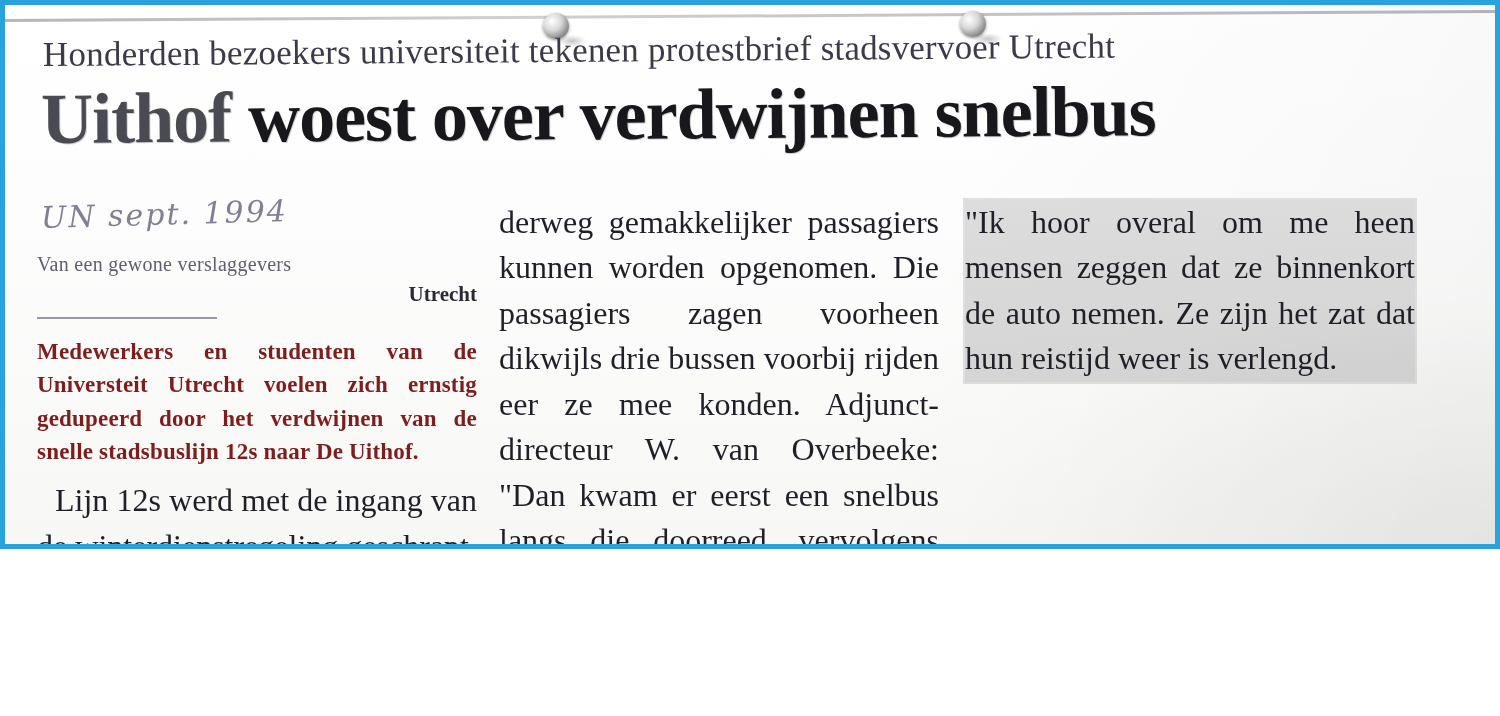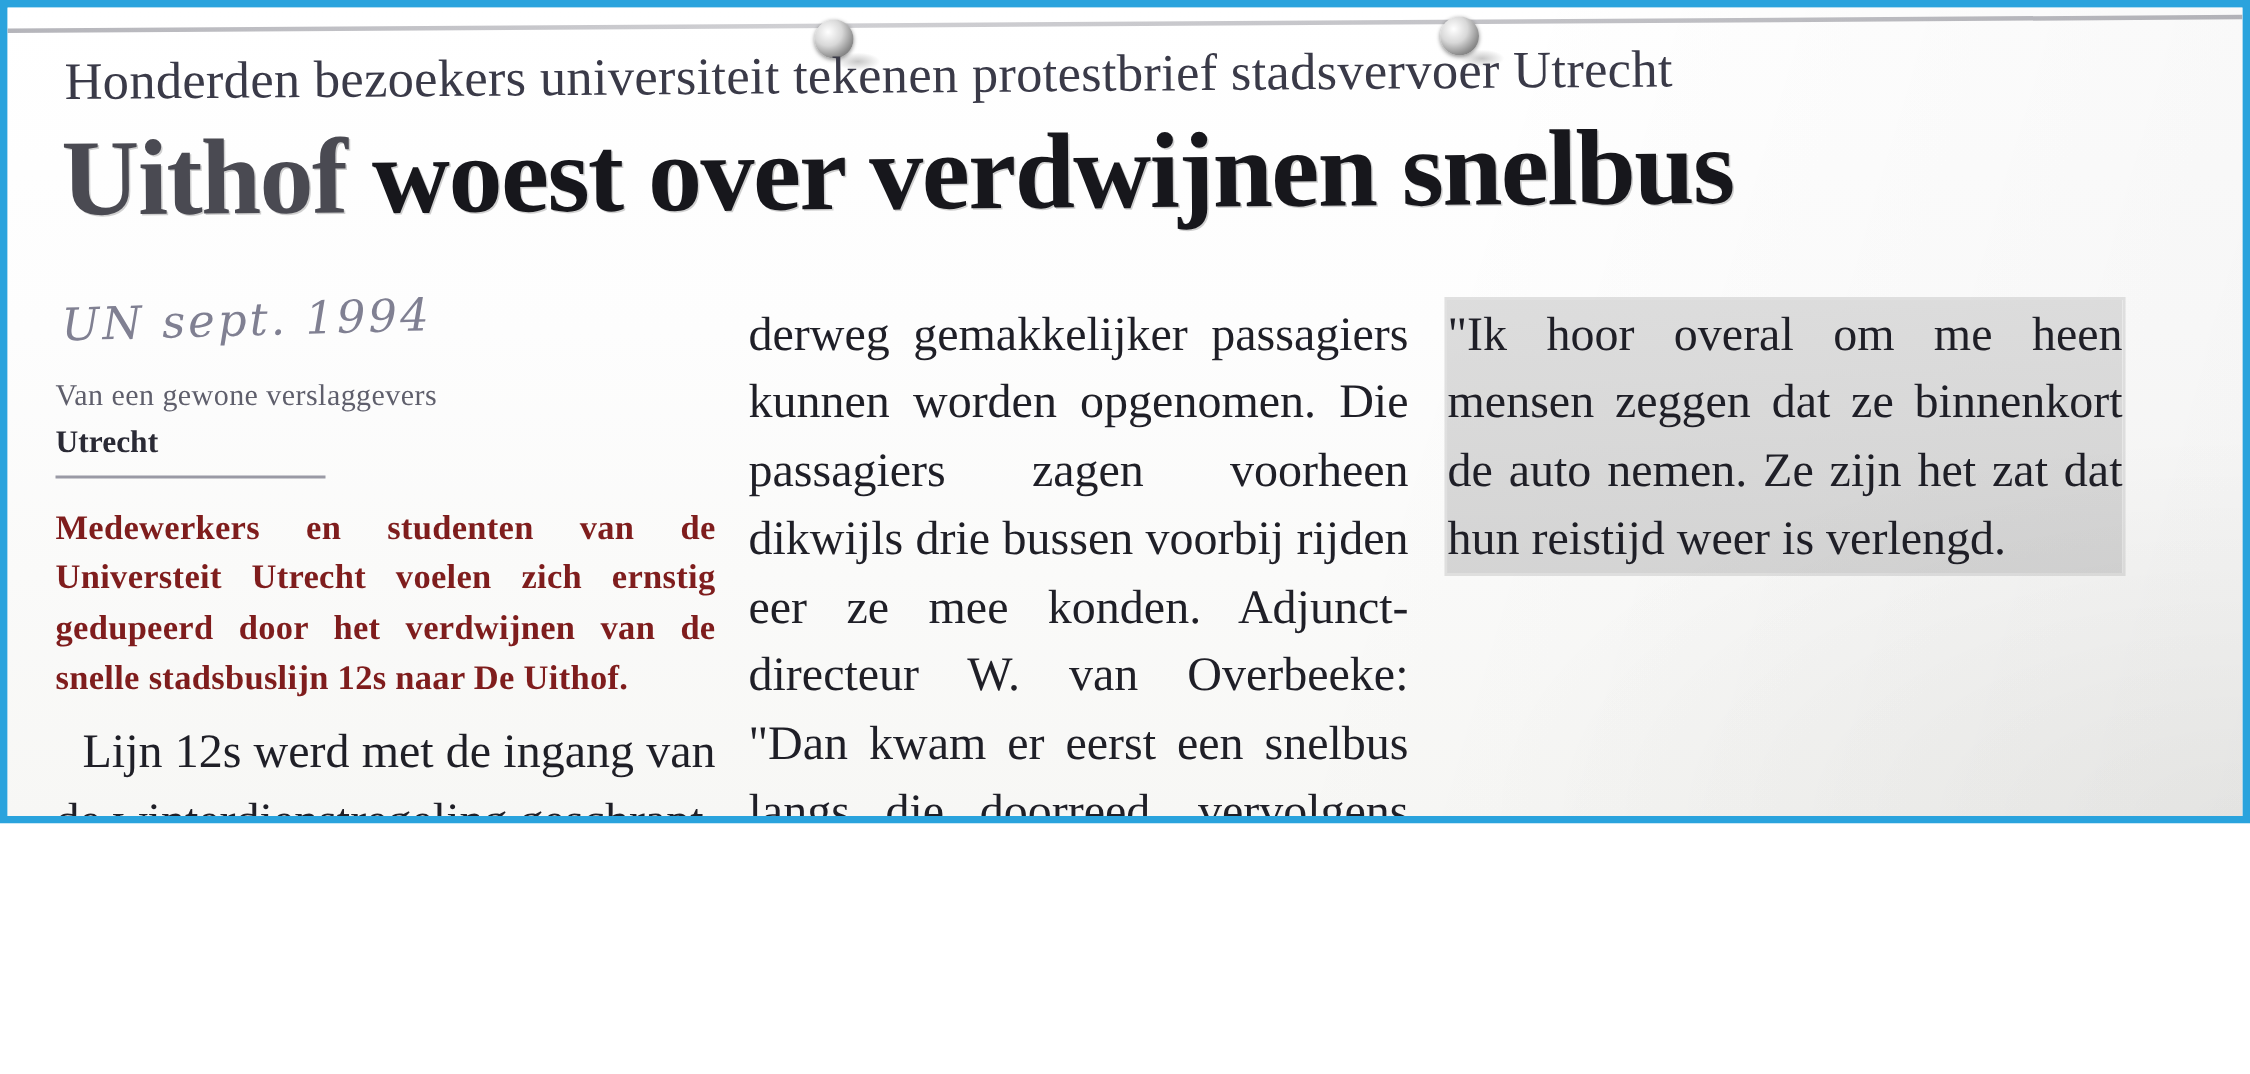--- a/index.html
+++ b/index.html
@@ -110,20 +110,21 @@
     font-size: 20px;
     color: #5f5f6c;
     margin: 0 0 6px 0;
     letter-spacing: 0.3px;
   }
   .place {
     font-size: 21px;
     font-weight: bold;
     color: #2a2a35;
     margin: 0 0 10px 0;
+    text-align: right;
   }
   .rule {
     width: 180px;
     height: 2px;
     background: #9a9aa5;
     margin: 6px 0 16px 0;
   }
   .lead {
     font-size: 23px;
     font-weight: bold;

